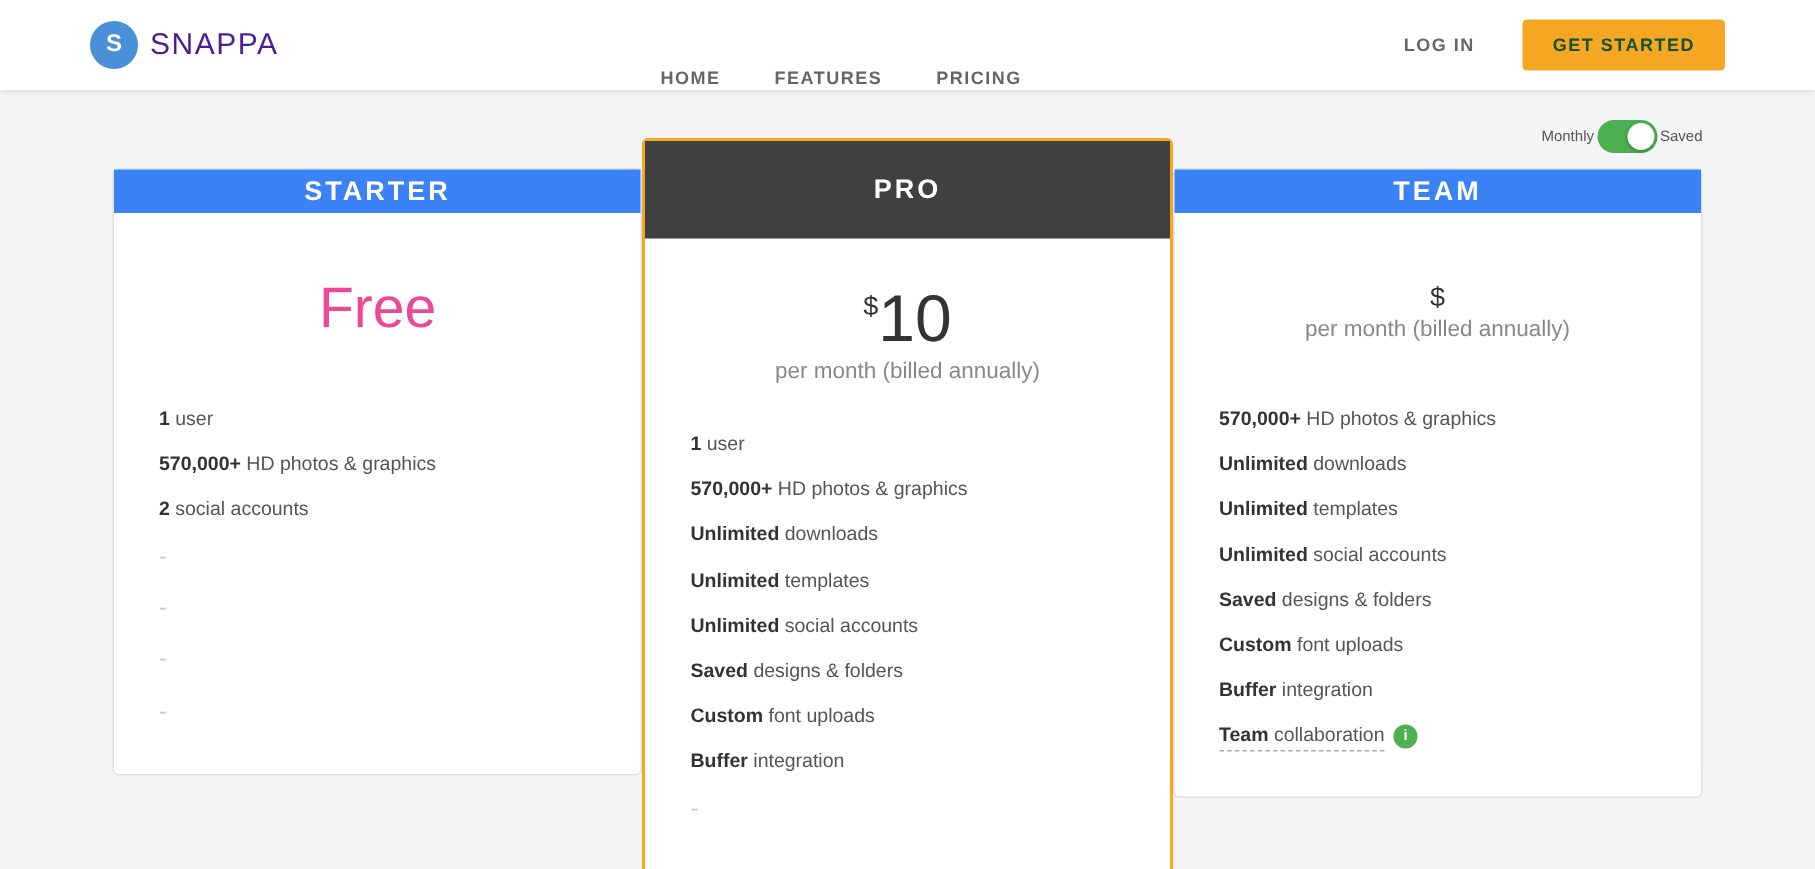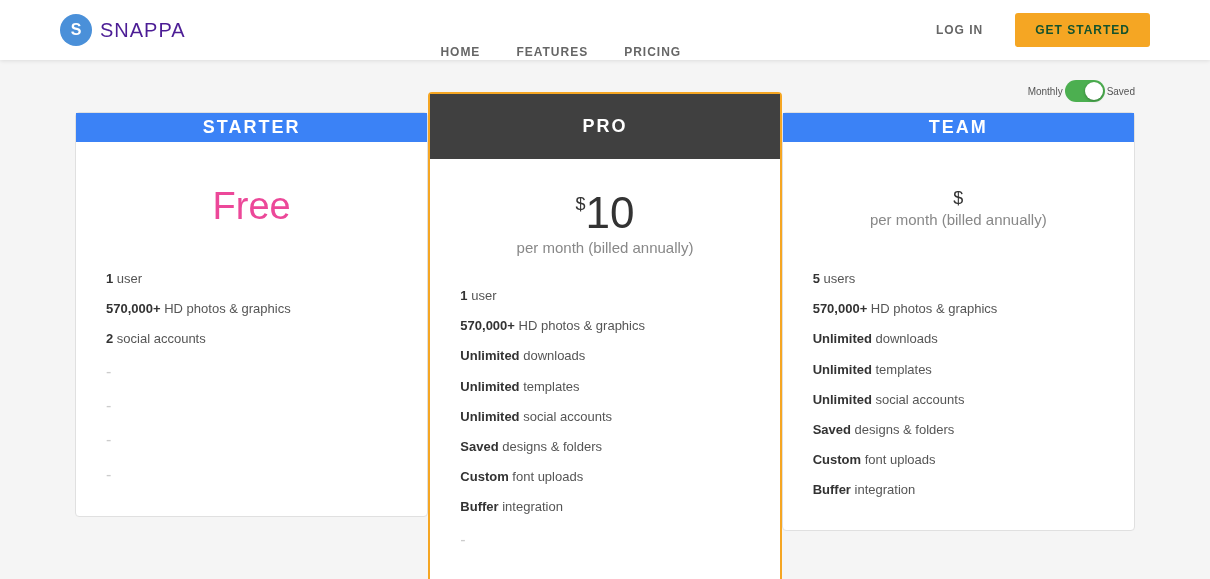--- a/index.html
+++ b/index.html
@@ -330,26 +330,31 @@
         <div class="plan-title">TEAM</div>
       </div>
       <div class="plan-body">
         <div class="plan-price">
           <div class="price-amount">
             <span class="price-currency">$</span>
           </div>
           <div class="price-period">per month (billed annually)</div>
         </div>
         <ul class="features-list">
-          <li class="feature-item"><strong>5</strong> users</li>
           <li class="feature-item"><strong>570,000+</strong> HD photos &amp; graphics</li>
           <li class="feature-item"><strong>Unlimited</strong> downloads</li>
           <li class="feature-item"><strong>Unlimited</strong> templates</li>
           <li class="feature-item"><strong>Unlimited</strong> social accounts</li>
           <li class="feature-item"><strong>Saved</strong> designs &amp; folders</li>
           <li class="feature-item"><strong>Custom</strong> font uploads</li>
           <li class="feature-item"><strong>Buffer</strong> integration</li>
+          <li class="feature-item">
+            <div class="team-collab">
+              <span class="team-collab-text"><strong>Team</strong> collaboration</span>
+              <span class="info-icon">i</span>
+            </div>
+          </li>
         </ul>
       </div>
     </div>
 
   </div>
 </div>
 
 </body></html>

